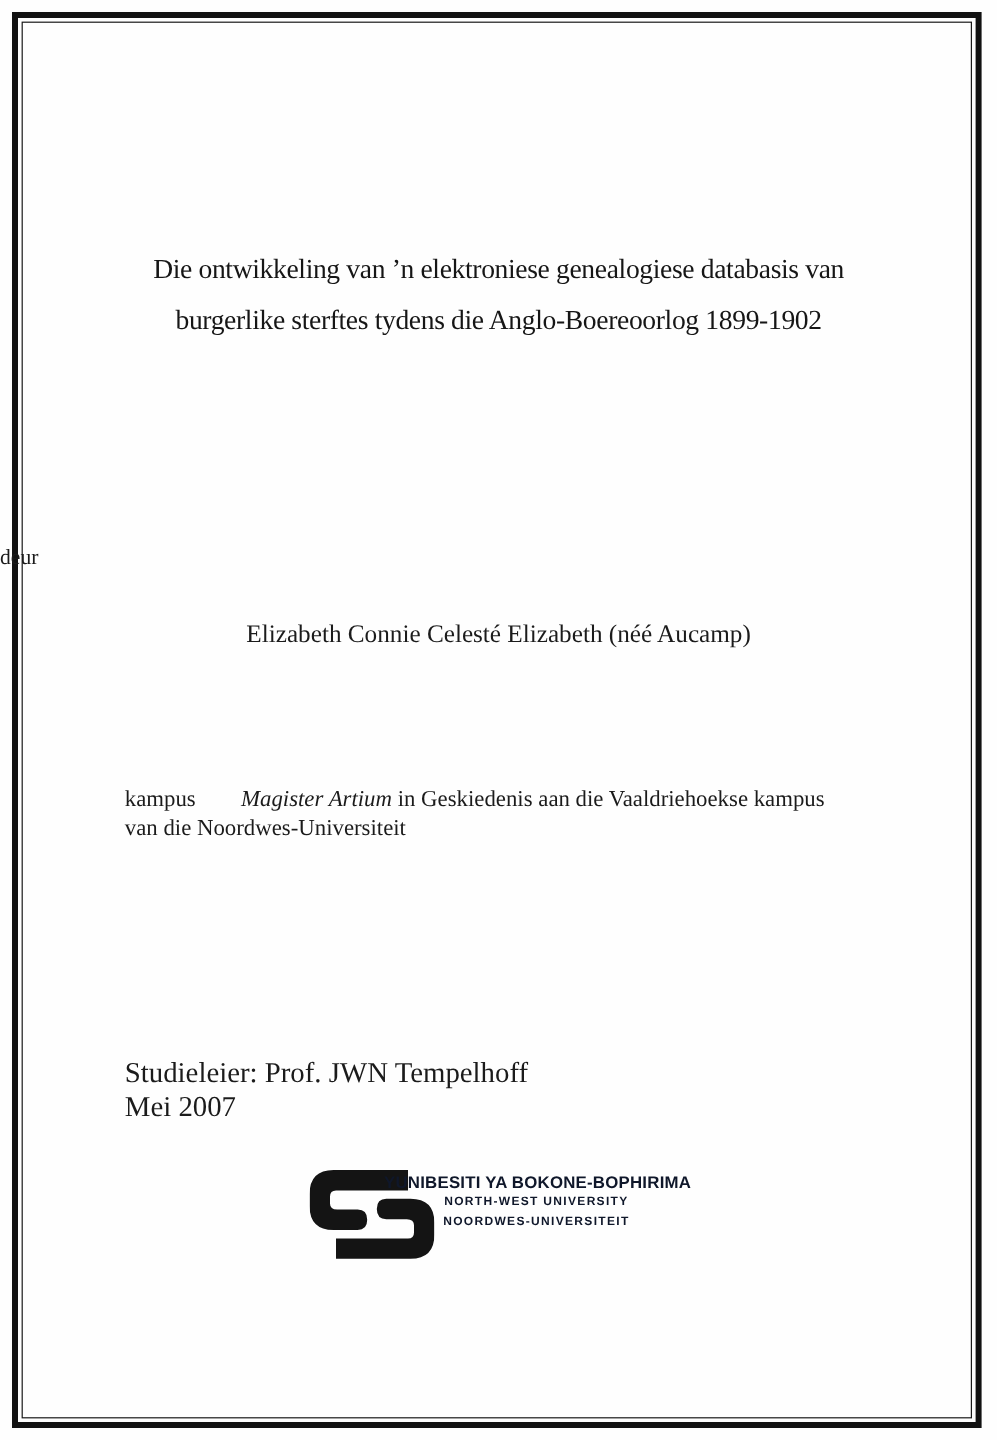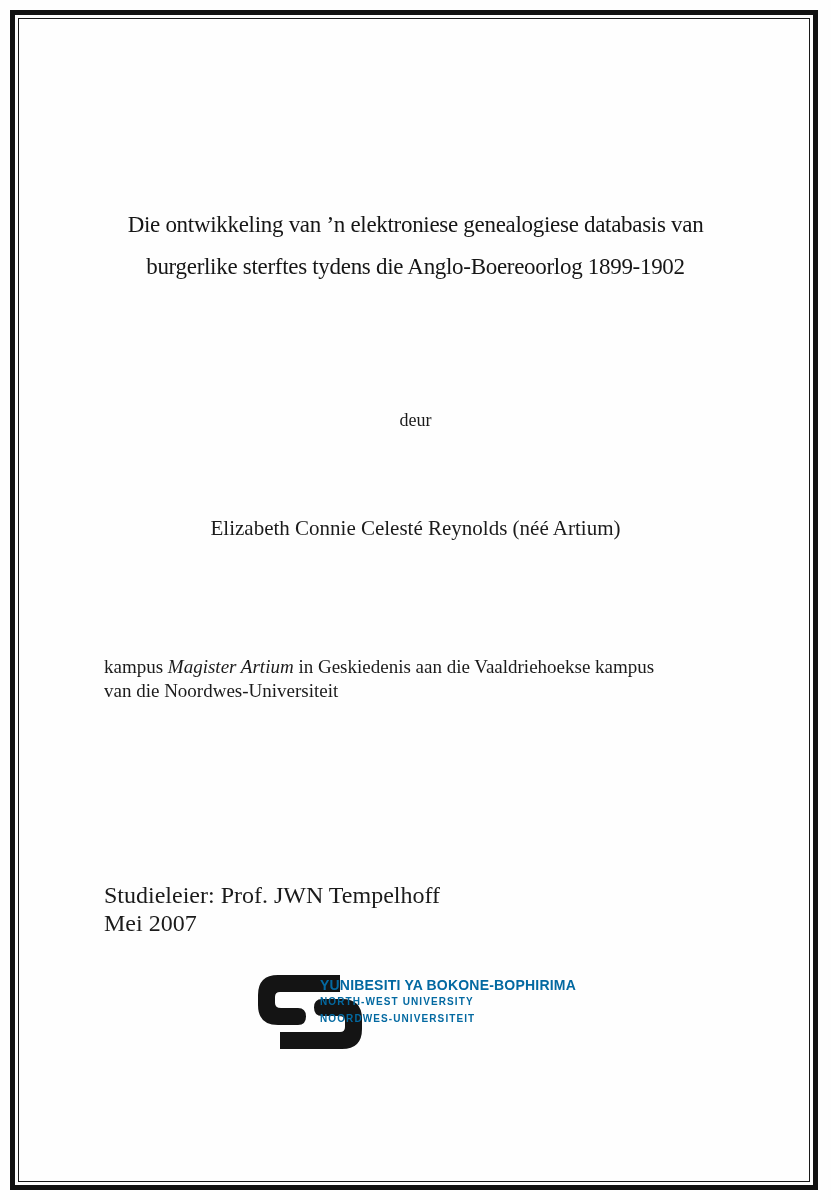--- a/index.html
+++ b/index.html
@@ -20,45 +20,45 @@
   .content { position:absolute; inset:0; }
 
   .title {
     position:absolute; top:204px; left:48px; right:48px; margin:0;
     font-size:23px; font-weight:400; letter-spacing:-0.3px;
     line-height:42px; text-align:center; color:#161616;
   }
   .tl { display:block; }
 
   .byline {
-    position:absolute; top:408px; left:0; right:0;
-    text-align:center; font-size:18px; line-height:24px;font-family:Liberation Serif, serif;
+    position:absolute; top:452px; left:0; right:0;
+    font-size:18px; line-height:24px;font-family:Liberation Serif, serif;
   }
   .author {
     position:absolute; top:513px; left:0; right:0;
     text-align:center; font-size:21px; line-height:30px;
   }
 
   .statement {
     position:absolute; top:655px; left:104px; width:644px;
     font-size:19px; line-height:24px;
   }
   .justify { text-align:justify; text-align-last:justify; }
-  .statement i { font-style:italic; }
+  .statement i { font-style:italic;margin-left:33px; }
 
   .supervisor {
     position:absolute; top:881px; left:104px;
     font-size:24px; line-height:28px;
   }
 
   .logo { position:absolute; top:972px; left:258px; width:316px; height:82px; }
   .logo svg { position:absolute; left:0; top:2px; display:block; }
   .logo-text {
     position:absolute; top:5px; left:62px; right:0;
-    text-align:left; color:#0369a1;
+    text-align:center; color:#0f172a;
     font-family:"Liberation Sans", sans-serif; font-weight:700;
   }
   .lt1 { font-size:14px; line-height:16px; letter-spacing:0.2px; white-space:nowrap; }
   .lt2 { font-size:10px; line-height:17px; letter-spacing:1.1px; white-space:nowrap; }
 </style>
 </head>
 <body>
 
 <div class="sheet">
 
@@ -68,21 +68,21 @@
 
   <main class="content">
 
     <h1 class="title">
       <span class="tl">Die ontwikkeling van ’n elektroniese genealogiese databasis van</span>
       <span class="tl">burgerlike sterftes tydens die Anglo-Boereoorlog 1899-1902</span>
     </h1>
 
     <div class="byline">deur</div>
 
-    <div class="author">Elizabeth Connie Celesté Reynolds (néé Artium)</div>
+    <div class="author">Elizabeth Connie Celesté Elizabeth (néé Aucamp)</div>
 
     <div class="statement">
       <div><span>kampus </span><i>Magister Artium</i><span> in Geskiedenis aan die Vaaldriehoekse kampus</span></div>
       <div>van die Noordwes-Universiteit</div>
     </div>
 
     <div class="supervisor">
       <div>Studieleier: Prof. JWN Tempelhoff</div>
       <div>Mei 2007</div>
     </div>

